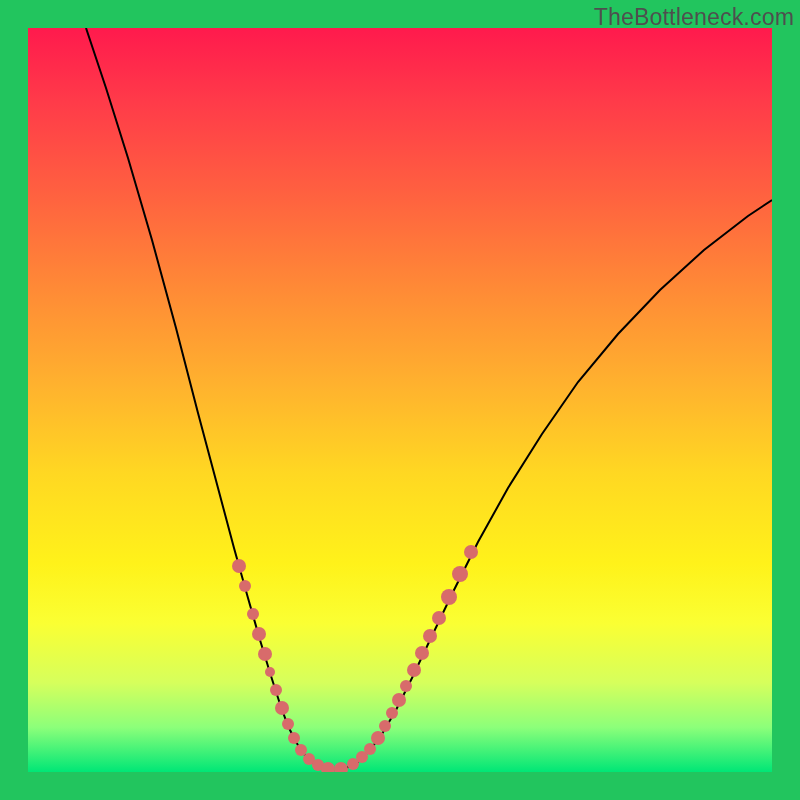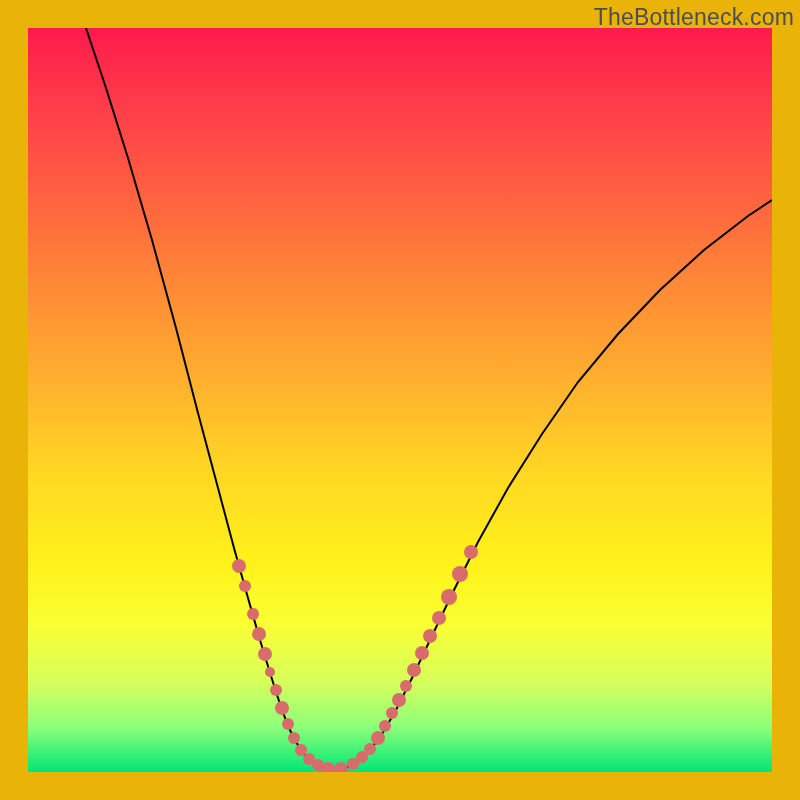--- a/index.html
+++ b/index.html
@@ -10,21 +10,21 @@
     overflow: hidden;
     background: #000;
     font-family: Arial, Helvetica, sans-serif;
   }
   .frame {
     position: absolute;
     top: 0;
     left: 0;
     width: 800px;
     height: 800px;
-    background: #eab308;
+    background: #22c55e;
   }
   .plot-area {
     position: absolute;
     top: 28px;
     left: 28px;
     width: 744px;
     height: 744px;
     background: linear-gradient(
       to bottom,
       #ff1a4d 0%,

